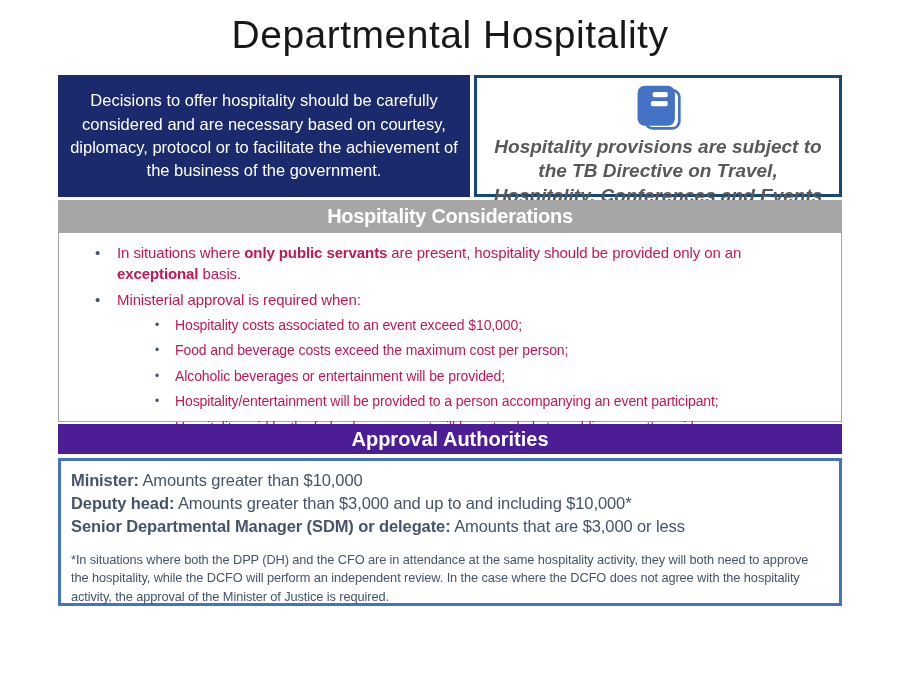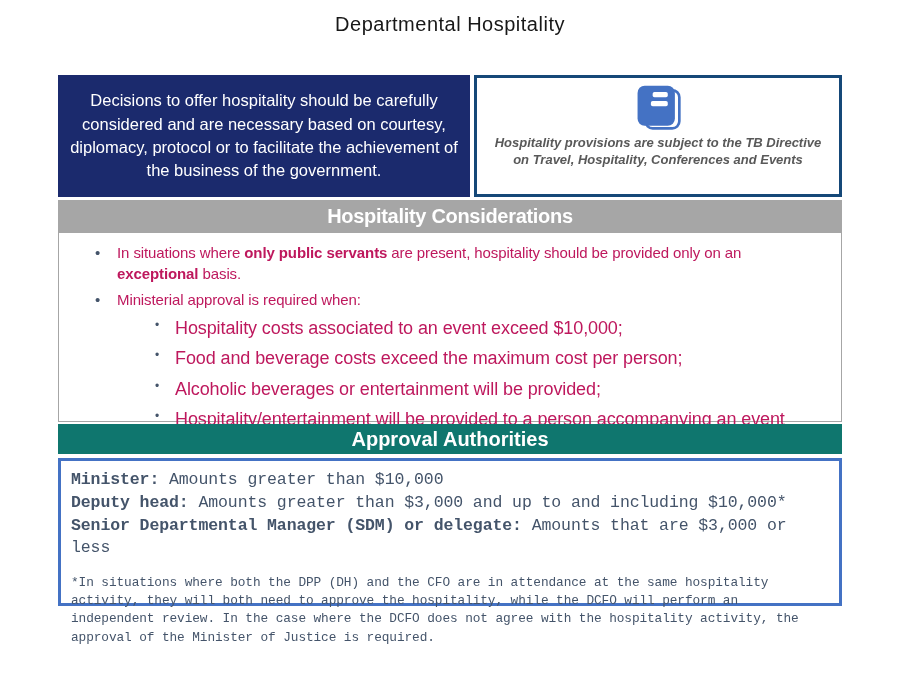--- a/index.html
+++ b/index.html
@@ -9,21 +9,21 @@
     position: relative;
     width: 900px;
     height: 675px;
     background: #ffffff;
     overflow: hidden;
   }
   .slide-title {
     position: absolute;
     top: 13px; left: 0; right: 0;
     text-align: center;
-    font-size: 20px;
+    font-size: 39px;
     font-weight: 500;
     color: #181818;
     letter-spacing: 0.5px;
   }
   
   .intro-box {
     position: absolute;
     left: 58px; top: 75px;
     width: 412px; height: 122px;
     background: #1b2a6d;
@@ -42,21 +42,21 @@
     background: #ffffff;
     border: 3px solid #154878;
     text-align: center;
     padding-top: 3px;
   }
   .book-icon-wrap { height: 54px; display: flex; align-items: center; justify-content: center; }
   .directive-text {
     color: #595959;
     font-weight: bold;
     font-style: italic;
-    font-size: 13px;
+    font-size: 19px;
     line-height: 1.28;
     padding: 0 10px;
   }
   
   .considerations-header {
     position: absolute;
     left: 58px; top: 200px;
     width: 784px; height: 33px;
     background: #a6a6a6;
     color: #ffffff;
@@ -87,53 +87,52 @@
   ul.lvl1 > li::before {
     content: "\2022";
     position: absolute;
     left: 16px;
     color: #44546a;
   }
   ul.lvl2 { list-style: none; margin-top: 7px; }
   ul.lvl2 > li {
     position: relative;
     padding-left: 58px;
-    font-size: 18px;
+    font-size: 14px;
     line-height: 1.25;
     margin-bottom: 8px;
     letter-spacing: -0.1px;
   }
   ul.lvl2 > li::before {
     content: "\2022";
     position: absolute;
     left: 38px;
     font-size: 12px;
     top: 1px;
     color: #44546a;
   }
   
   .approval-header {
     position: absolute;
     left: 58px; top: 424px;
     width: 784px; height: 30px;
-    background: #0f766e;
+    background: #4c1d95;
     color: #ffffff;
     font-weight: bold;
     font-size: 20px;
     display: flex; align-items: center; justify-content: center;
   }
   .approval-box {
     position: absolute;
     left: 58px; top: 458px;
     width: 784px; height: 148px;
     background: #ffffff;
     border: 3px solid #4472c4;
     color: #44546a;
     padding: 8px 14px 0 10px;
-    font-family: Liberation Mono, monospace;
   }
   .approval-row {
     font-size: 16.5px;
     line-height: 1.38;
     letter-spacing: -0.1px;
   }
   .approval-footnote {
     margin-top: 14px;
     font-size: 12.8px;
     line-height: 1.42;

